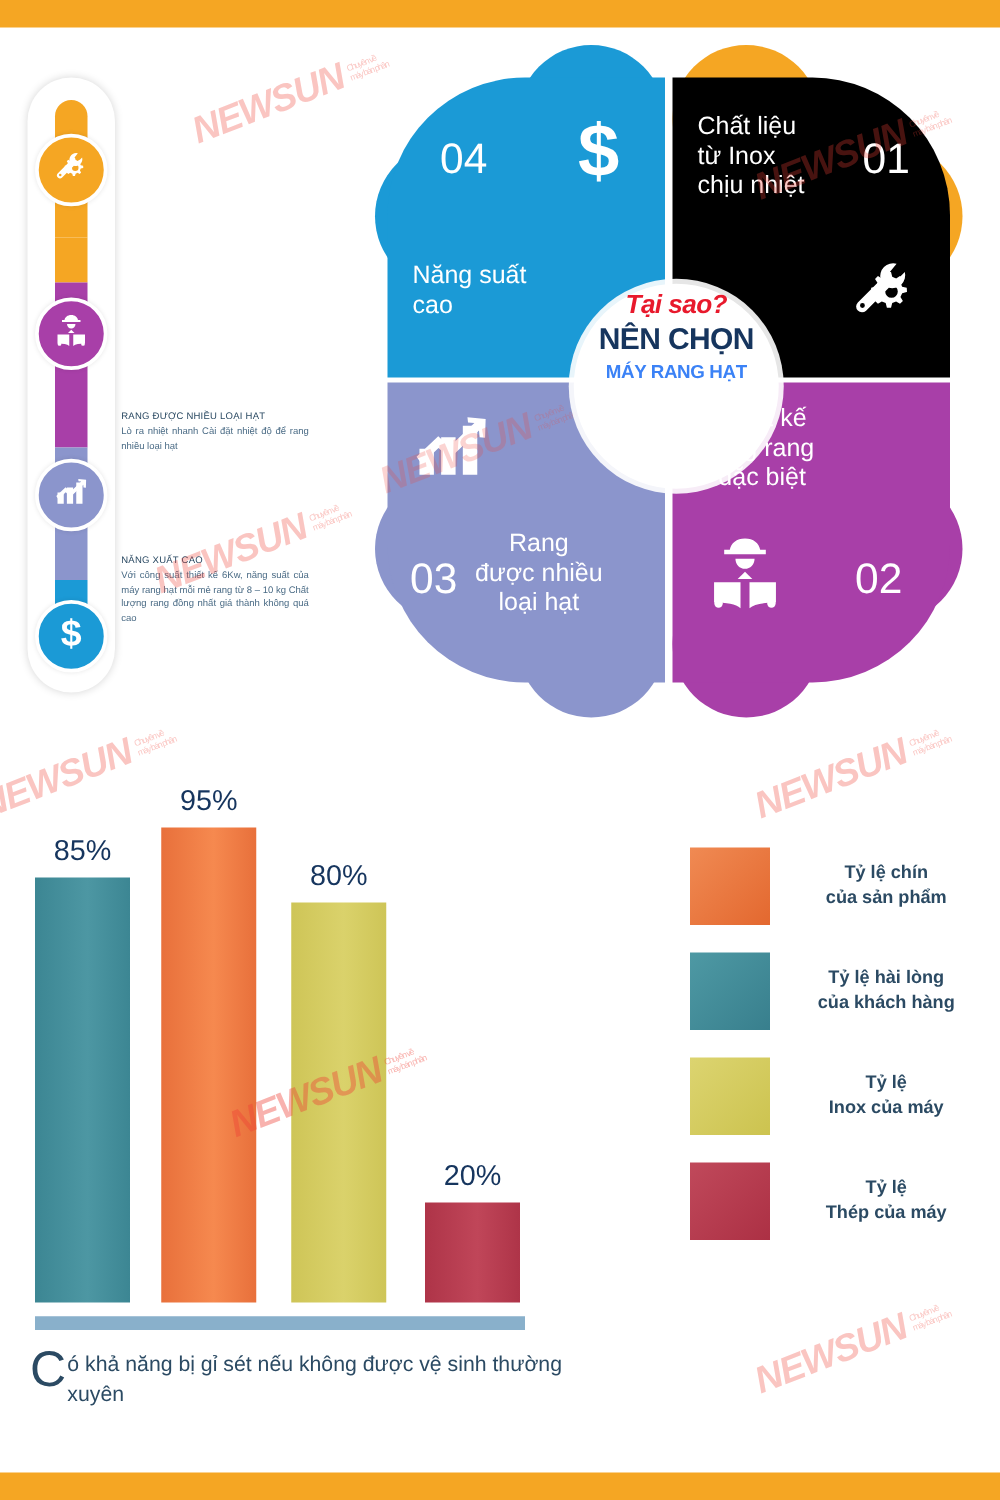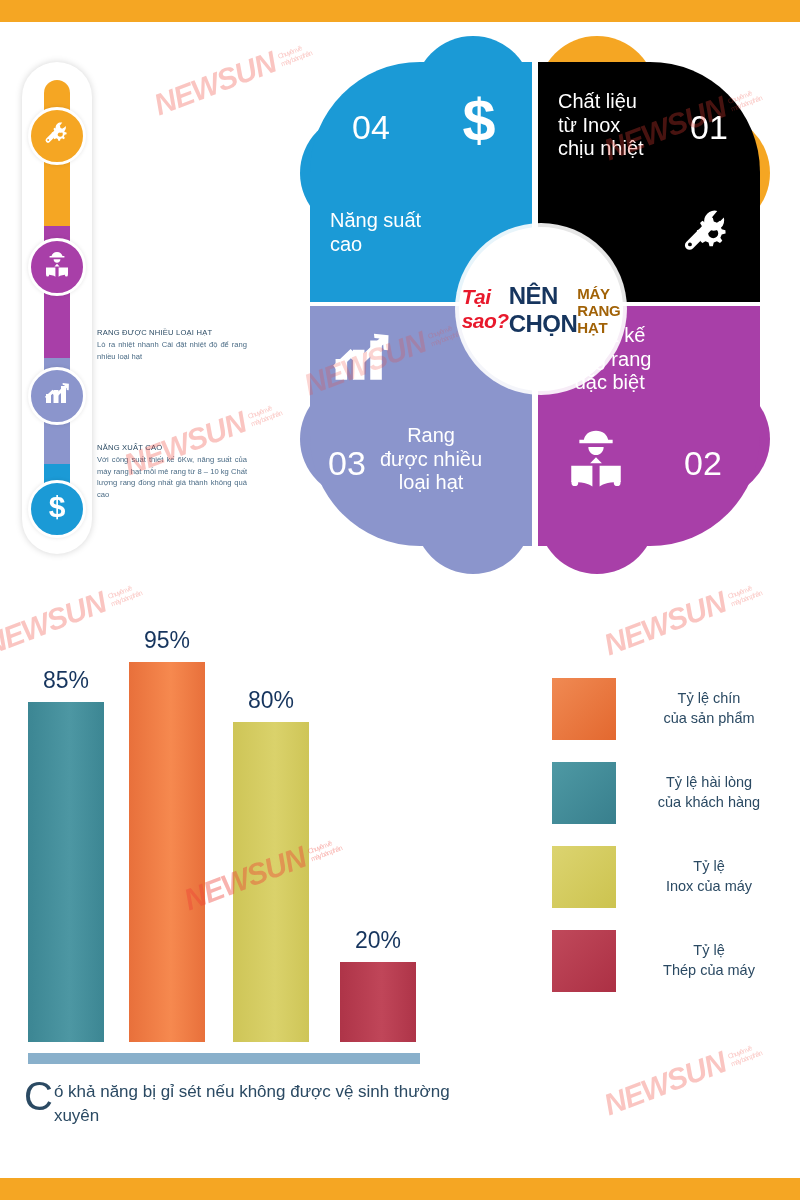--- a/index.html
+++ b/index.html
@@ -101,27 +101,27 @@
   }
   .q-icon { position: absolute; }
   .q-icon svg { fill: #ffffff; }
 
   #hub {
     position: absolute; left: 159px; top: 165px;
     width: 164px; height: 164px; border-radius: 50%;
     background: #ffffff;
     border: 5px solid #ffffff;
     box-shadow: 0 0 0 4px rgba(255,255,255,.9);
-    display: flex; flex-direction: row;
-    align-items: center; justify-content: center;
+    display: flex; flex-direction: column;
+    align-items: center; justify-content: flex-start;
     z-index: 5;
   }
   #hub .hub-l1 { font-size: 21px; font-weight: 700; font-style: italic; color: #E8192C; letter-spacing: -.5px; }
   #hub .hub-l2 { font-size: 24px; font-weight: 700; color: #16355E; letter-spacing: -.5px; margin-top: 2px; }
-  #hub .hub-l3 { font-size: 15px; font-weight: 700; color: #a16207; letter-spacing: -.3px; margin-top: 3px; }
+  #hub .hub-l3 { font-size: 15px; font-weight: 700; color: #3b82f6; letter-spacing: -.3px; margin-top: 3px; }
 
   
   #chart-area { position: absolute; left: 0; top: 600px; width: 800px; height: 520px; }
   #bars { position: absolute; left: 28px; bottom: 78px; width: 420px; height: 400px; }
   .bar-col { position: absolute; bottom: 0; width: 76px; }
   .bar-rect { width: 100%; position: absolute; bottom: 0; }
   .bar-val {
     position: absolute; width: 100%; text-align: center;
     font-size: 23px; font-weight: 400; color: #16355E;
   }
@@ -142,21 +142,21 @@
 
   
   #legend { position: absolute; left: 552px; top: 678px; width: 240px; }
   .legend-row {
     display: flex; align-items: center;
     margin-bottom: 22px; height: 62px;
   }
   .legend-swatch { width: 64px; height: 62px; flex: 0 0 64px; }
   .legend-label {
     flex: 1; font-size: 14.5px; color: #2b4a63;
-    line-height: 1.35; text-align: center; font-weight: 400;
+    line-height: 1.35; text-align: center; font-weight: 700;
     padding-left: 10px;
   }
 </style>
 </head>
 <body>
 
 <div id="page">
 
   <div class="frame-bar top"></div>
   <div class="frame-bar bottom"></div>

